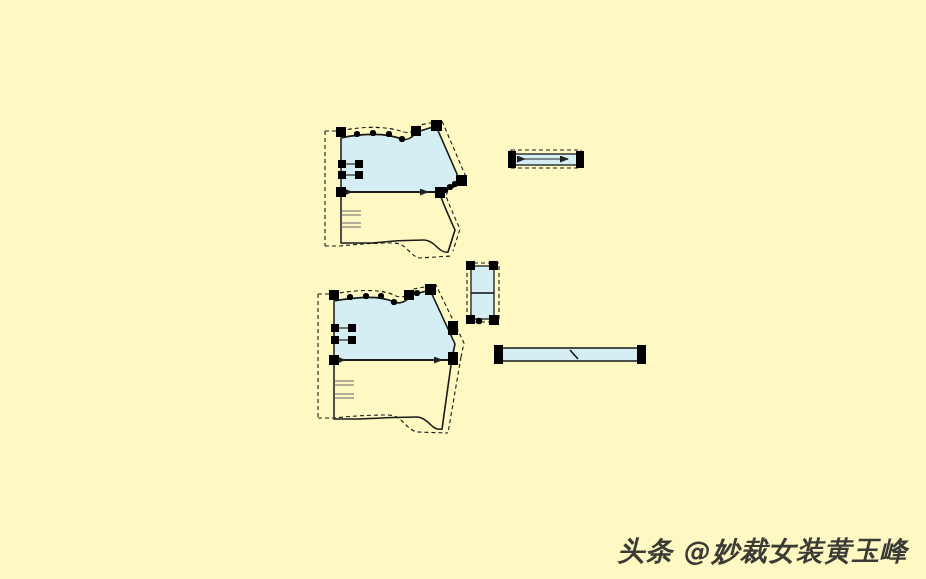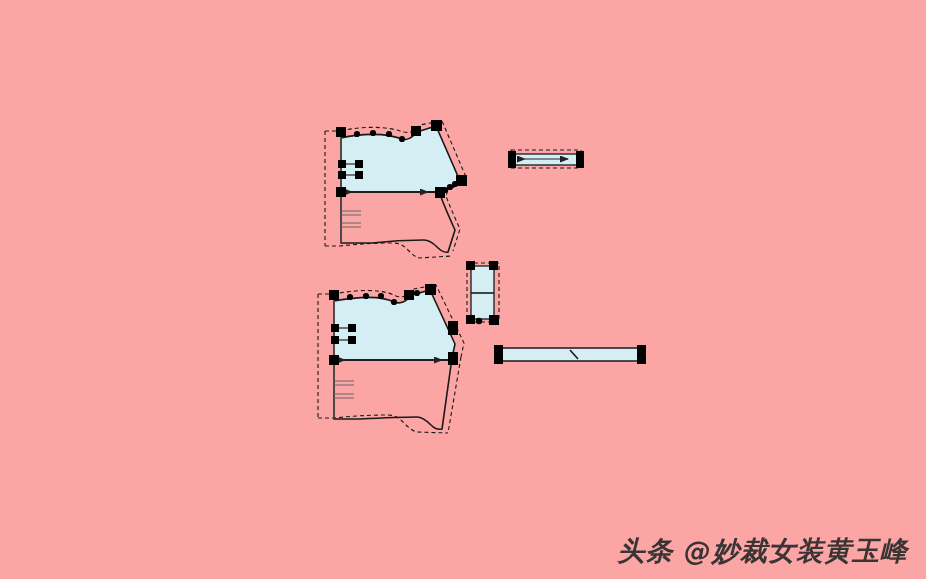--- a/index.html
+++ b/index.html
@@ -13,21 +13,21 @@
     position: relative;
     overflow: hidden;
     font-family: "Liberation Sans", sans-serif;
   }
   #canvas-area {
     position: absolute;
     left: 0;
     top: 0;
     width: 926px;
     height: 579px;
-    background: #fca5a5;
+    background: #fef9c3;
   }
   #pattern-svg {
     position: absolute;
     left: 0;
     top: 0;
     display: block;
   }
   #watermark {
     position: absolute;
     right: 18px;

